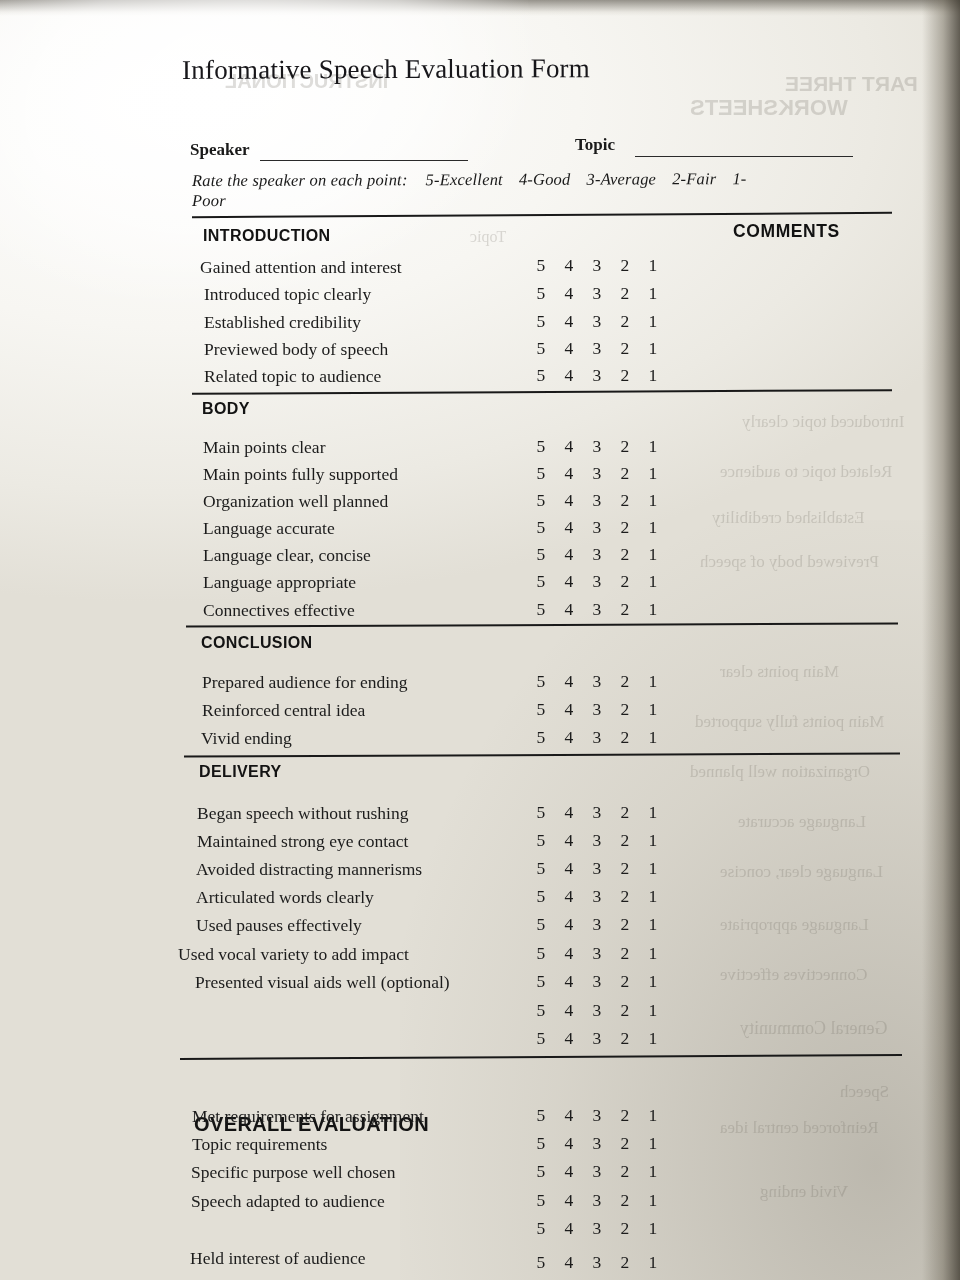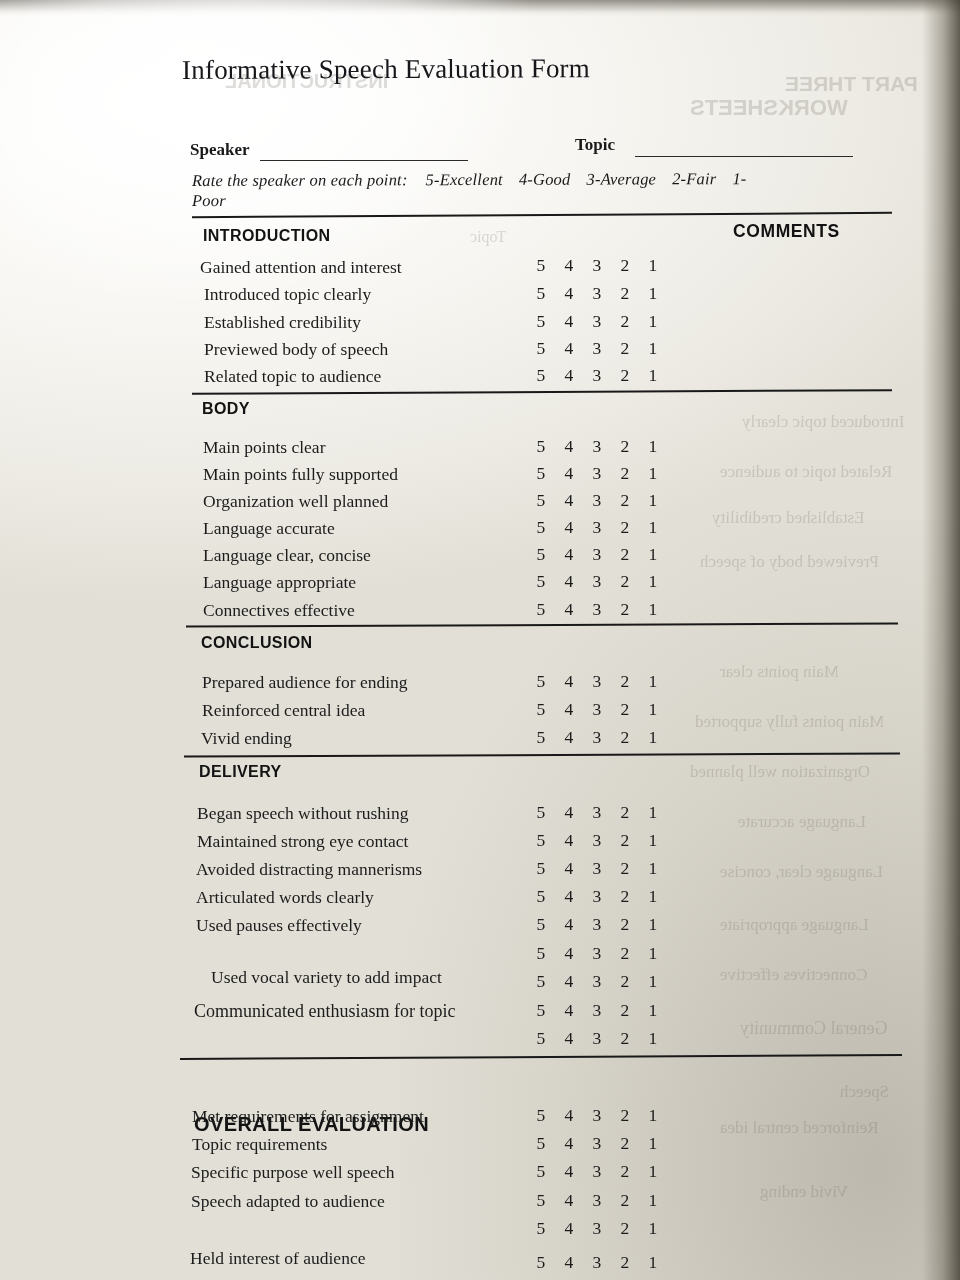--- a/index.html
+++ b/index.html
@@ -339,51 +339,51 @@
     <div class="item" style="top:887px; left:196px;">Articulated words clearly</div>
     <div class="scale-row" style="top:886px; left:527px;">
       <span>5</span><span>4</span><span>3</span><span>2</span><span>1</span>
     </div>
 
     <div class="item" style="top:915px; left:196px;">Used pauses effectively</div>
     <div class="scale-row" style="top:914px; left:527px;">
       <span>5</span><span>4</span><span>3</span><span>2</span><span>1</span>
     </div>
 
-    <div class="item" style="top:944px; left:211px;margin-top:23px;">Used vocal variety to add impact</div>
+    <div class="item" style="top:944px; left:178px;">Used vocal variety to add impact</div>
     <div class="scale-row" style="top:943px; left:527px;">
       <span>5</span><span>4</span><span>3</span><span>2</span><span>1</span>
     </div>
 
+    <div class="item" style="top:972px; left:195px;">Presented visual aids well (optional)</div>
     <div class="scale-row" style="top:971px; left:527px;">
       <span>5</span><span>4</span><span>3</span><span>2</span><span>1</span>
     </div>
 
-    <div class="item" style="top:1001px; left:194px; font-size:18px;">Communicated enthusiasm for topic</div>
     <div class="scale-row" style="top:1000px; left:527px;">
       <span>5</span><span>4</span><span>3</span><span>2</span><span>1</span>
     </div>
 
     <div class="scale-row" style="top:1028px; left:527px;">
       <span>5</span><span>4</span><span>3</span><span>2</span><span>1</span>
     </div>
 
     <div class="section-title" style="top:1065px; left:194px; font-size:20px;margin-top:48px;">OVERALL EVALUATION</div>
 
     <div class="item" style="top:1106px; left:192px;">Met requirements for assignment</div>
     <div class="scale-row" style="top:1105px; left:527px;">
       <span>5</span><span>4</span><span>3</span><span>2</span><span>1</span>
     </div>
 
     <div class="item" style="top:1134px; left:192px;">Topic requirements</div>
     <div class="scale-row" style="top:1133px; left:527px;">
       <span>5</span><span>4</span><span>3</span><span>2</span><span>1</span>
     </div>
 
-    <div class="item" style="top:1162px; left:191px;">Specific purpose well speech</div>
+    <div class="item" style="top:1162px; left:191px;">Specific purpose well chosen</div>
     <div class="scale-row" style="top:1161px; left:527px;">
       <span>5</span><span>4</span><span>3</span><span>2</span><span>1</span>
     </div>
 
     <div class="item" style="top:1191px; left:191px;">Speech adapted to audience</div>
     <div class="scale-row" style="top:1190px; left:527px;">
       <span>5</span><span>4</span><span>3</span><span>2</span><span>1</span>
     </div>
 
     <div class="scale-row" style="top:1218px; left:527px;">

